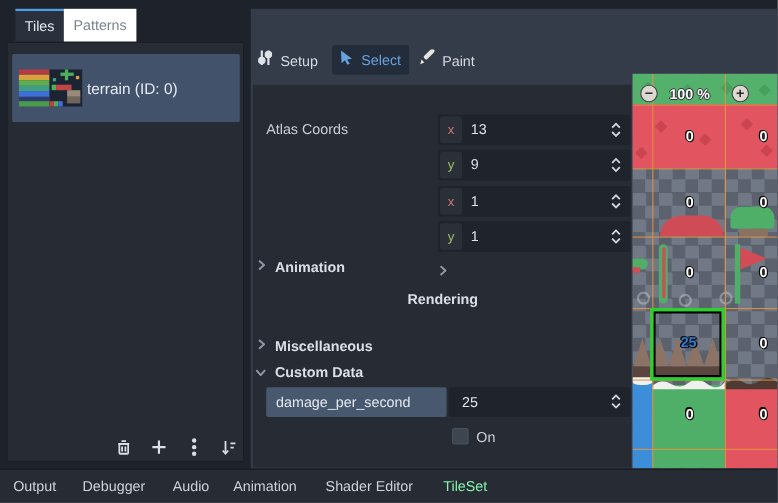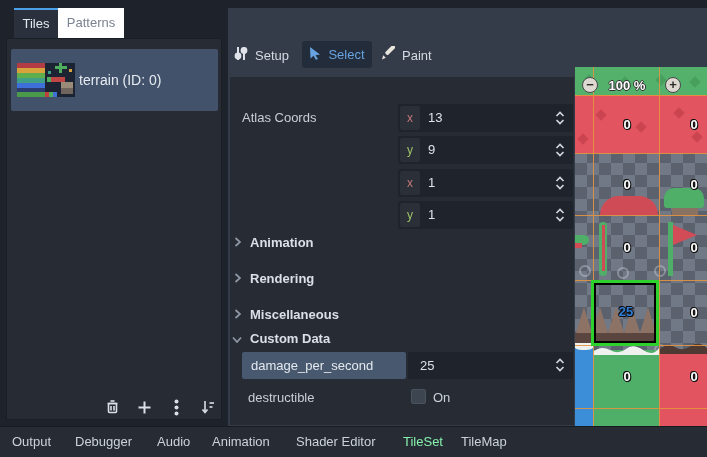--- a/index.html
+++ b/index.html
@@ -238,21 +238,21 @@
         </svg>
     </span>
   </div>
 
   <div class="abs section-row" style="top:230px;">
     <span class="chev"><svg width="7" height="10" viewBox="0 0 7 10">
           <path d="M1.5 1 L6 5 L1.5 9" stroke="#8f97a4" stroke-width="1.8" fill="none"></path>
         </svg></span>
     <span class="section-label">Animation</span>
   </div>
-  <div class="abs section-row" style="top:266px;">
+  <div class="abs section-row" style="top:238px;flex-direction:column;">
     <span class="chev"><svg width="7" height="10" viewBox="0 0 7 10">
           <path d="M1.5 1 L6 5 L1.5 9" stroke="#8f97a4" stroke-width="1.8" fill="none"></path>
         </svg></span>
     <span class="section-label">Rendering</span>
   </div>
   <div class="abs section-row" style="top:302px;text-align:right;">
     <span class="chev"><svg width="7" height="10" viewBox="0 0 7 10">
           <path d="M1.5 1 L6 5 L1.5 9" stroke="#8f97a4" stroke-width="1.8" fill="none"></path>
         </svg></span>
     <span class="section-label">Miscellaneous</span>
@@ -269,21 +269,20 @@
     <span class="abs spin-value" style="left:12px;height:27px;line-height:27px;">25</span>
     <span class="abs spinner" style="top:6px;">
       <svg width="12" height="14" viewBox="0 0 12 14">
           <g stroke="#cfd5dd" stroke-width="1.7" fill="none">
             <path d="M2.5 5 L6 1.5 L9.5 5"></path>
             <path d="M2.5 9 L6 12.5 L9.5 9"></path>
           </g>
         </svg>
     </span>
   </div>
-  <div class="abs prop-label" style="left:248px;top:384px;">destructible</div>
   <div class="abs checkbox"></div>
   <div class="abs txt" style="left:433px;top:384px;height:28px;line-height:28px;">On</div>
 
   <div class="abs atlas">
 
     <div class="abs" style="left:0;top:0;width:132px;height:28px;background:#54b16c;">
       <div class="abs diamond" style="left:10px;top:9px;background:#47a05d;"></div>
       <div class="abs diamond" style="left:46px;top:11px;background:#47a05d;"></div>
       <div class="abs diamond" style="left:82px;top:9px;background:#47a05d;"></div>
       <div class="abs diamond" style="left:116px;top:11px;background:#47a05d;"></div>
@@ -363,15 +362,14 @@
     <div class="abs zoom-btn" style="left:90px;">+</div>
   </div>
 
   <div class="abs bottom-bar">
     <div class="abs bb-item" style="left:12px;">Output</div>
     <div class="abs bb-item" style="left:75px;">Debugger</div>
     <div class="abs bb-item" style="left:157px;">Audio</div>
     <div class="abs bb-item" style="left:212px;">Animation</div>
     <div class="abs bb-item" style="left:296px;">Shader Editor</div>
     <div class="abs bb-item bb-active" style="left:403px;">TileSet</div>
-    <div class="abs bb-item" style="left:461px;">TileMap</div>
   </div>
 </div>
 
 </body></html>

